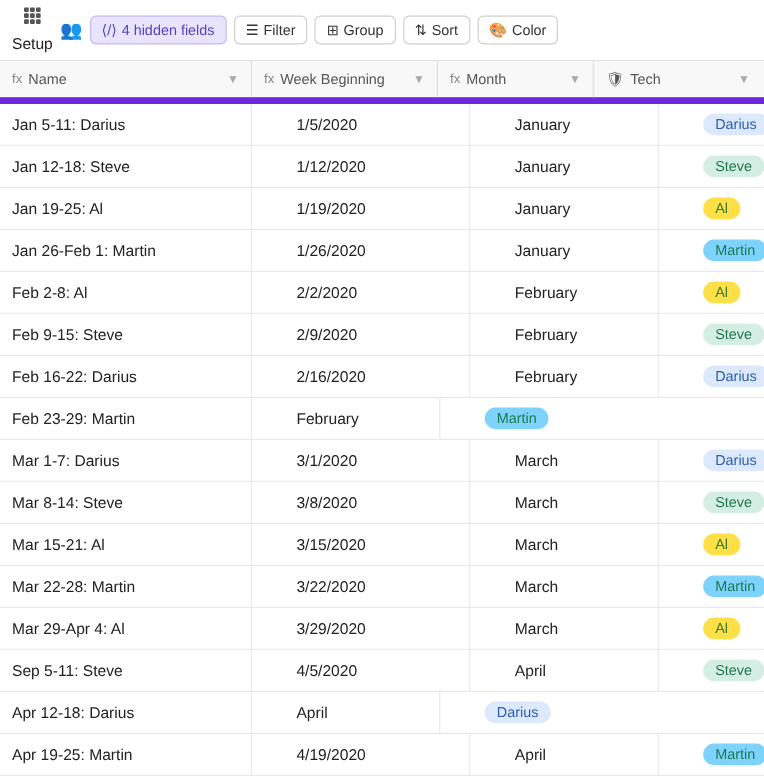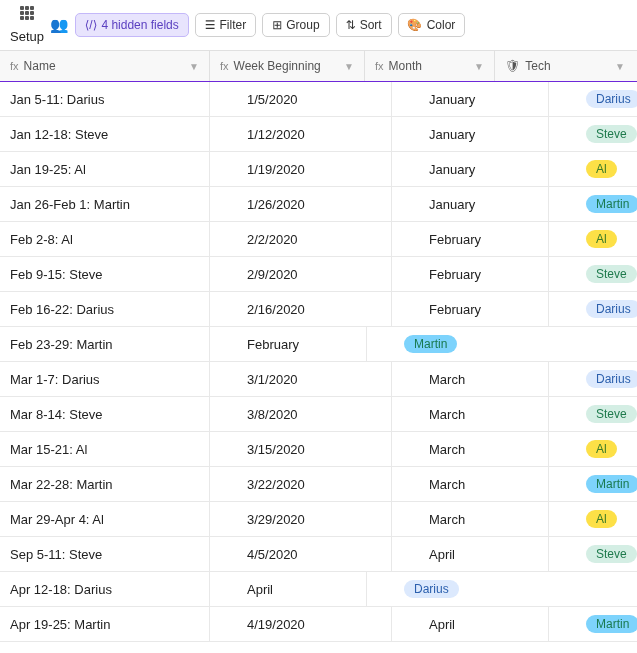--- a/index.html
+++ b/index.html
@@ -44,21 +44,21 @@
       gap: 6px;
       font-size: 13px;
       font-weight: 500;
       color: #222;
       flex-direction: column;
     }
 
     
     .table-header {
       display: flex;
-      border-bottom: 1px solid #6d28d9;
+      border-bottom: 6px solid #6d28d9;
       background: #f8f8f8;
     }
     .col-name { width: 210px; min-width: 210px; }
     .col-week { width: 155px; min-width: 155px; }
     .col-month { width: 130px; min-width: 130px; }
     .col-tech { width: 140px; min-width: 140px; }
 
     .th {
       display: flex;
       align-items: center;

